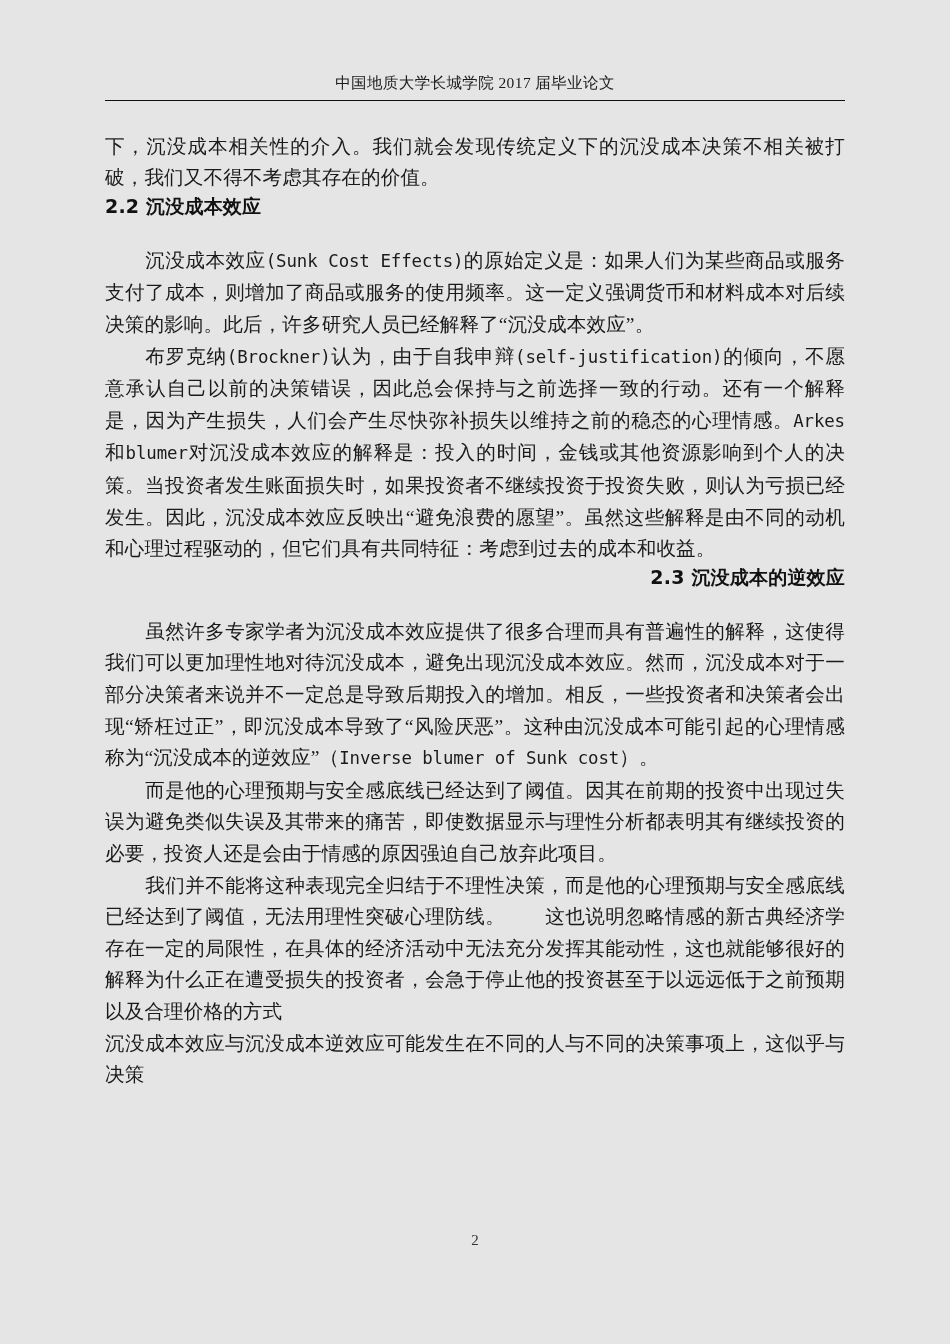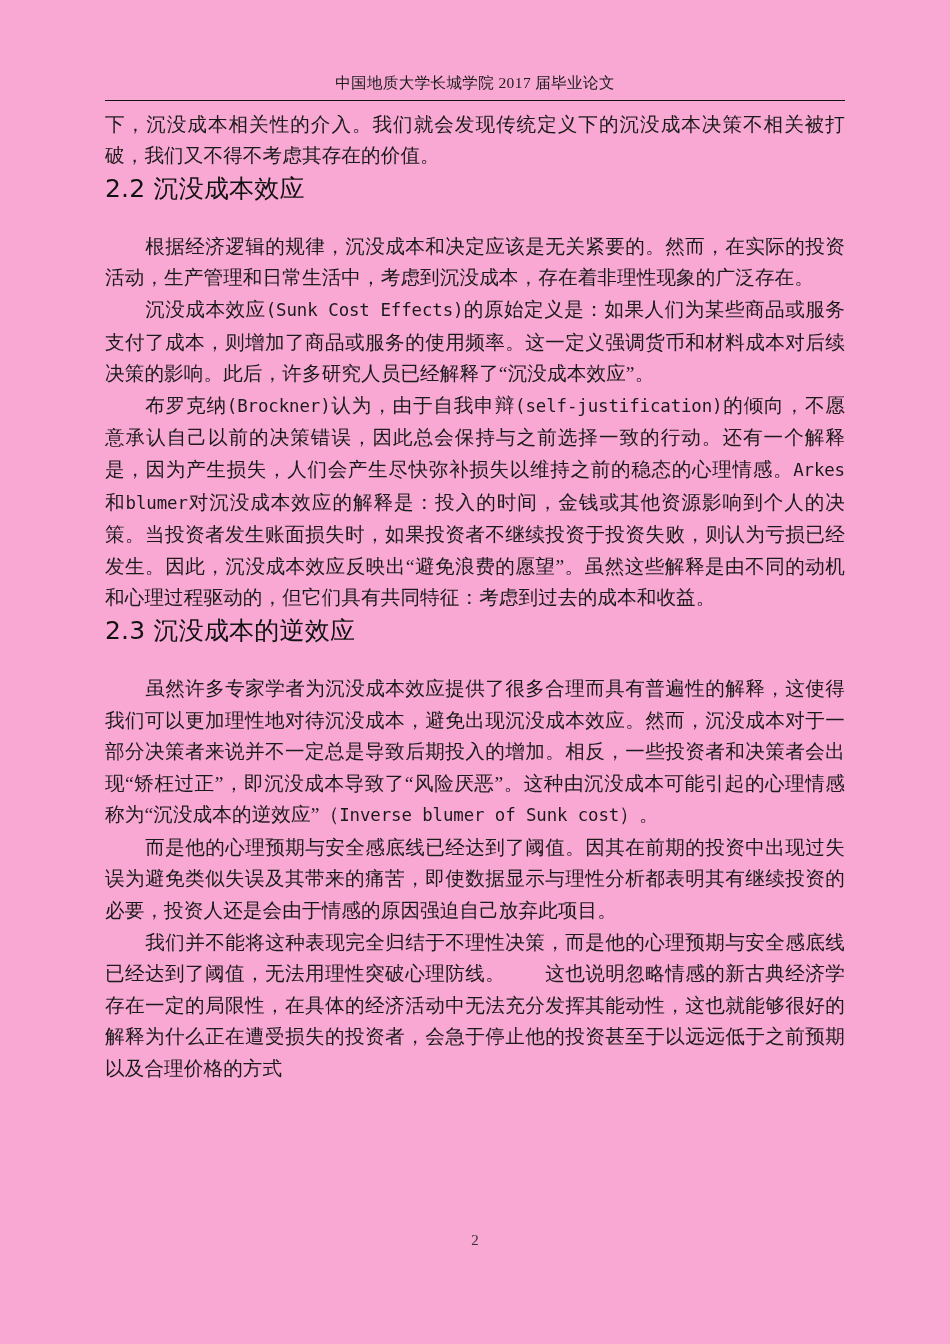--- a/index.html
+++ b/index.html
@@ -8,21 +8,21 @@
     background: #ffffff;
   }
   body {
     font-family: "Liberation Serif", "DejaVu Serif", serif;
     color: #1a1a1a;
   }
   #page {
     position: relative;
     width: 950px;
     height: 1344px;
-    background: #f9a8d4;
+    background: #e5e5e5;
     overflow: hidden;
     box-sizing: border-box;
   }
   .content {
     position: absolute;
     left: 105px;
     top: 0;
     width: 740px;
   }
 
@@ -36,46 +36,46 @@
     line-height: 1.2;
   }
   .header-rule {
     margin-top: 7px;
     border-bottom: 1.6px solid #111111;
     width: 100%;
   }
 
   
   .body-area {
-    margin-top: 8px;
+    margin-top: 30px;
   }
   p.para {
     margin: 0;
     font-size: 19.6px;
     line-height: 31.6px;
     text-align: justify;
     text-justify: inter-ideograph;
     letter-spacing: 0.1px;
     color: #1a1a1a;
     word-break: break-all;
   }
   p.indent {
     text-indent: 2.05em;
   }
   h2.section {
     font-family: "DejaVu Sans", "Liberation Sans", sans-serif;
-    font-size: 25px;
-    font-weight: 400;
+    font-size: 19px;
+    font-weight: 700;
     letter-spacing: 0.2px;
     color: #111111;
     margin: 0;
     line-height: 1.32;
   }
   .sec-2-2 { margin-top: 28px; margin-bottom: 0; }
-  .sec-2-3 { margin-top: 30px; margin-bottom: 0; }
+  .sec-2-3 { margin-top: 30px; margin-bottom: 0; text-align: right; }
   .gap-after-heading { height: 26px; }
 
   
   .latin {
     font-family: "DejaVu Sans Mono", "Liberation Mono", monospace;
     font-size: 17.4px;
     letter-spacing: -0.1px;
   }
 
   
@@ -102,36 +102,36 @@
     </div>
     <div class="header-rule"></div>
 
     <div class="body-area">
 
       <p class="para">下，沉没成本相关性的介入。我们就会发现传统定义下的沉没成本决策不相关被打破，我们又不得不考虑其存在的价值。</p>
 
       <h2 class="section sec-2-2">2.2 沉没成本效应</h2>
       <div class="gap-after-heading"></div>
 
-      <p class="para indent">根据经济逻辑的规律，沉没成本和决定应该是无关紧要的。然而，在实际的投资活动，生产管理和日常生活中，考虑到沉没成本，存在着非理性现象的广泛存在。</p>
 
       <p class="para indent"><span>沉没成本效应</span><span class="latin">(Sunk Cost Effects)</span><span>的原始定义是：如果人们为某些商品或服务支付了成本，则增加了商品或服务的使用频率。这一定义强调货币和材料成本对后续决策的影响。此后，许多研究人员已经解释了“沉没成本效应”。</span></p>
 
       <p class="para indent"><span>布罗克纳</span><span class="latin">(Brockner)</span><span>认为，由于自我申辩</span><span class="latin">(self-justification)</span><span>的倾向，不愿意承认自己以前的决策错误，因此总会保持与之前选择一致的行动。还有一个解释是，因为产生损失，人们会产生尽快弥补损失以维持之前的稳态的心理情感。</span><span class="latin">Arkes</span><span>和</span><span class="latin">blumer</span><span>对沉没成本效应的解释是：投入的时间，金钱或其他资源影响到个人的决策。当投资者发生账面损失时，如果投资者不继续投资于投资失败，则认为亏损已经发生。因此，沉没成本效应反映出“避免浪费的愿望”。虽然这些解释是由不同的动机和心理过程驱动的，但它们具有共同特征：考虑到过去的成本和收益。</span></p>
 
       <h2 class="section sec-2-3">2.3 沉没成本的逆效应</h2>
       <div class="gap-after-heading"></div>
 
       <p class="para indent"><span>虽然许多专家学者为沉没成本效应提供了很多合理而具有普遍性的解释，这使得我们可以更加理性地对待沉没成本，避免出现沉没成本效应。然而，沉没成本对于一部分决策者来说并不一定总是导致后期投入的增加。相反，一些投资者和决策者会出现“矫枉过正”，即沉没成本导致了“风险厌恶”。这种由沉没成本可能引起的心理情感称为“沉没成本的逆效应”（</span><span class="latin">Inverse blumer of Sunk cost</span><span>）。</span></p>
 
 
       <p class="para indent">而是他的心理预期与安全感底线已经达到了阈值。因其在前期的投资中出现过失误为避免类似失误及其带来的痛苦，即使数据显示与理性分析都表明其有继续投资的必要，投资人还是会由于情感的原因强迫自己放弃此项目。</p>
 
       <p class="para indent">我们并不能将这种表现完全归结于不理性决策，而是他的心理预期与安全感底线已经达到了阈值，无法用理性突破心理防线。　　这也说明忽略情感的新古典经济学存在一定的局限性，在具体的经济活动中无法充分发挥其能动性，这也就能够很好的解释为什么正在遭受损失的投资者，会急于停止他的投资甚至于以远远低于之前预期以及合理价格的方式</p>
 
+      <p class="para">沉没成本效应与沉没成本逆效应可能发生在不同的人与不同的决策事项上，这似乎与决策</p>
 
     </div>
   </div>
 
   <div class="footer">
     <span>2</span>
   </div>
 
 </div>
 

